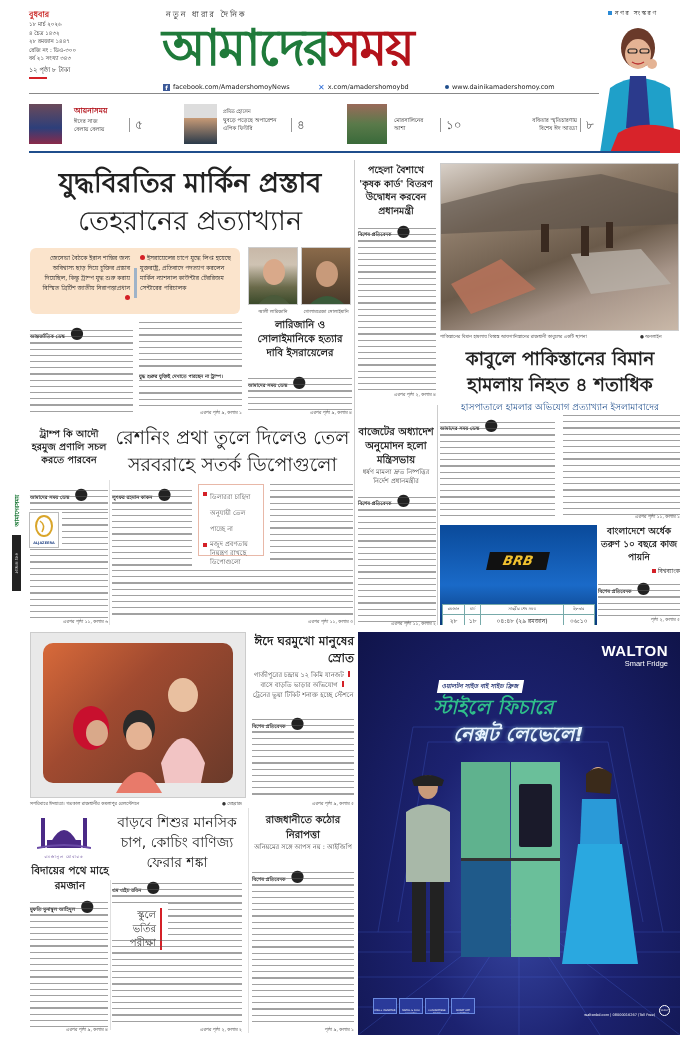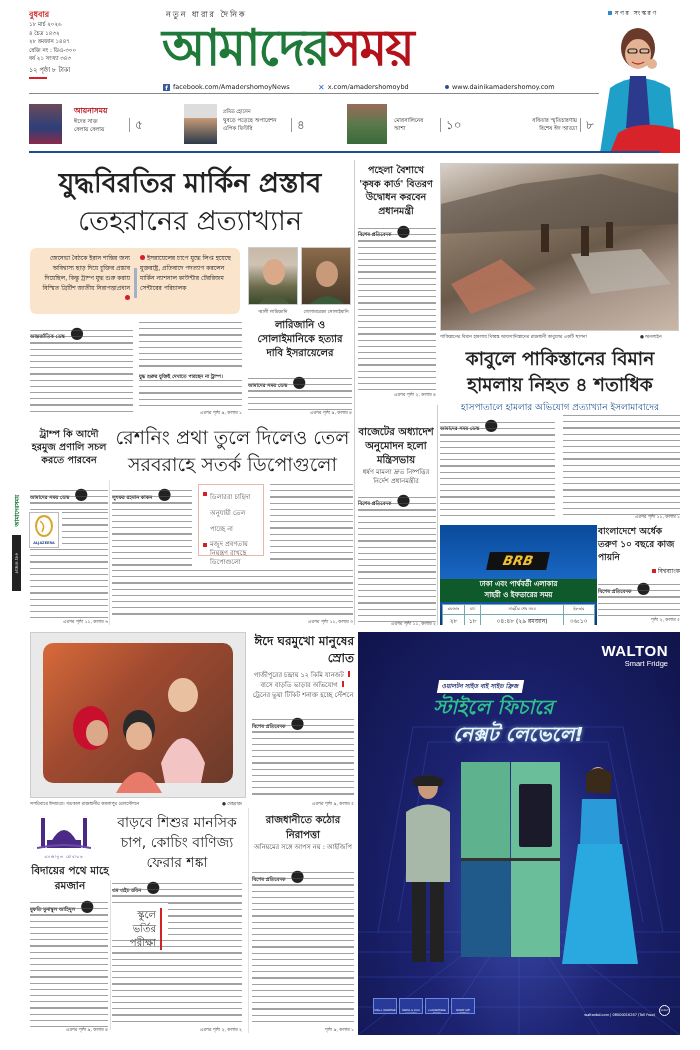--- a/index.html
+++ b/index.html
@@ -244,43 +244,39 @@
 <div class="abs body-text" style="left:270px;top:484px;width:83px;height:78px">
     <span class="fill"></span>
   </div>
 <div class="abs body-text" style="left:112px;top:570px;width:241px;height:50px">
     <span class="fill"></span>
   </div>
 <div class="abs contd" style="left:270px;top:619px;width:83px">এরপর পৃষ্ঠা ১১, কলাম ৩</div>
 
 <div class="abs" style="left:440px;top:525px;width:157px;height:100px;background:linear-gradient(#0a4a9a,#1a6ac8 60%,#0a3a7a);overflow:hidden">
   <div style="position:absolute;left:48px;top:27px;width:60px;height:18px;background:#111;color:#f2c230;font-size:13px;font-weight:bold;font-style:italic;text-align:center;line-height:18px;transform:skewX(-12deg)">BRB</div>
-  <div style="position:absolute;left:0;top:54px;width:100%;height:23px;background:#0f5a2a;color:#fff;text-align:center;font-size:7px;line-height:11px;font-weight:bold">
-    <div>ঢাকা এবং পার্শ্ববর্তী এলাকার</div>
-    <div>সাহরী ও ইফতারের সময়</div>
-  </div>
   <table style="position:absolute;left:2px;top:79px;width:153px;border-collapse:collapse;background:#fff;font-size:4px;text-align:center">
     <tbody>
         <tr>
       <td style="border:1px solid #7aa;padding:1px">রমজান</td>
       <td style="border:1px solid #7aa;padding:1px">মার্চ</td>
       <td style="border:1px solid #7aa;padding:1px">সাহরীর শেষ সময়</td>
       <td style="border:1px solid #7aa;padding:1px">ইফতার</td>
     </tr>
     <tr style="font-size:6px">
       <td style="border:1px solid #7aa;padding:1px">২৮</td>
       <td style="border:1px solid #7aa;padding:1px">১৮</td>
       <td style="border:1px solid #7aa;padding:1px">০৪:৪৮ (২৯ রমজান)</td>
       <td style="border:1px solid #7aa;padding:1px">০৬:১০</td>
     </tr>
   </tbody>
     </table>
 </div>
 
-<div class="abs" style="left:598px;top:525px;width:82px;text-align:left;font-size:9px;line-height:13px;font-weight:bold">বাংলাদেশে অর্ধেক তরুণ ১০ বছরে কাজ পায়নি</div>
+<div class="abs" style="left:598px;top:525px;width:82px;text-align:center;font-size:9px;line-height:13px;font-weight:bold">বাংলাদেশে অর্ধেক তরুণ ১০ বছরে কাজ পায়নি</div>
 <div class="abs" style="left:598px;top:566px;width:82px;text-align:right;font-size:6px;white-space:nowrap">
   <span style="display:inline-block;width:4px;height:4px;background:#d42027"></span>
   <span>বিশ্বব্যাংক</span>
 </div>
 <div class="abs" style="left:598px;top:578px"><span class="byline">বিশেষ প্রতিবেদক</span> ●</div>
 <div class="abs body-text" style="left:598px;top:584px;width:82px;height:33px">
     <span class="fill"></span>
   </div>
 <div class="abs contd" style="left:598px;top:617px;width:82px">পৃষ্ঠা ২, কলাম ৫</div>
 

